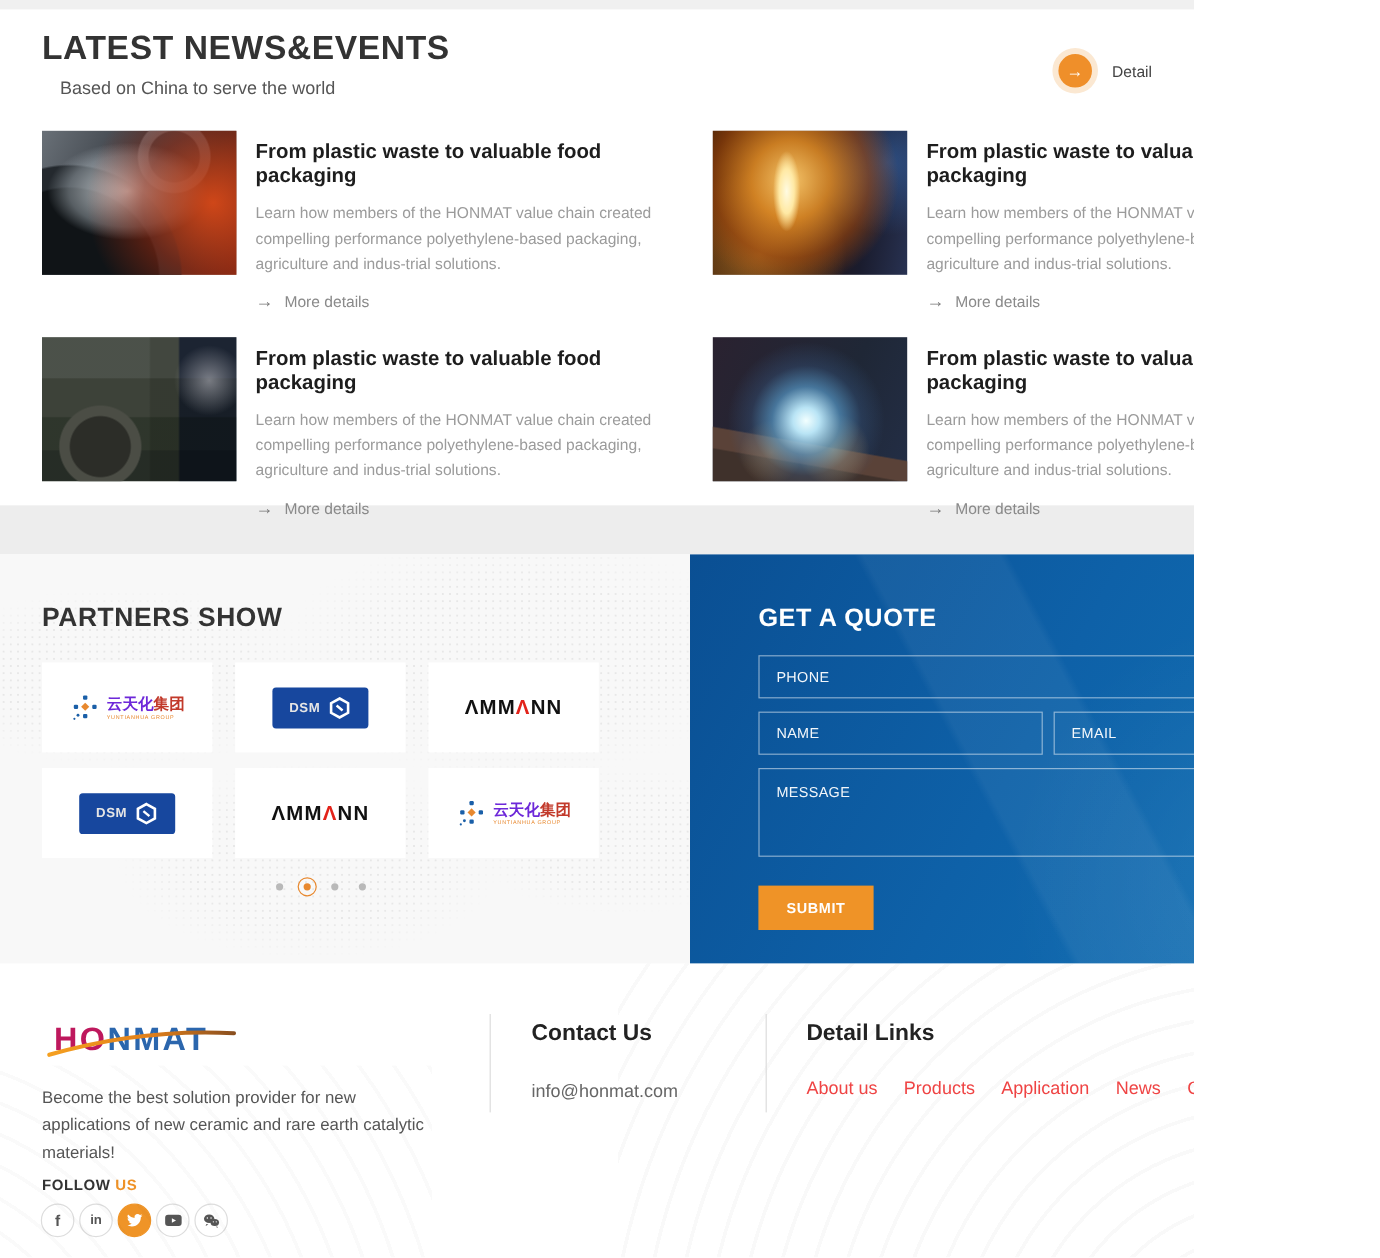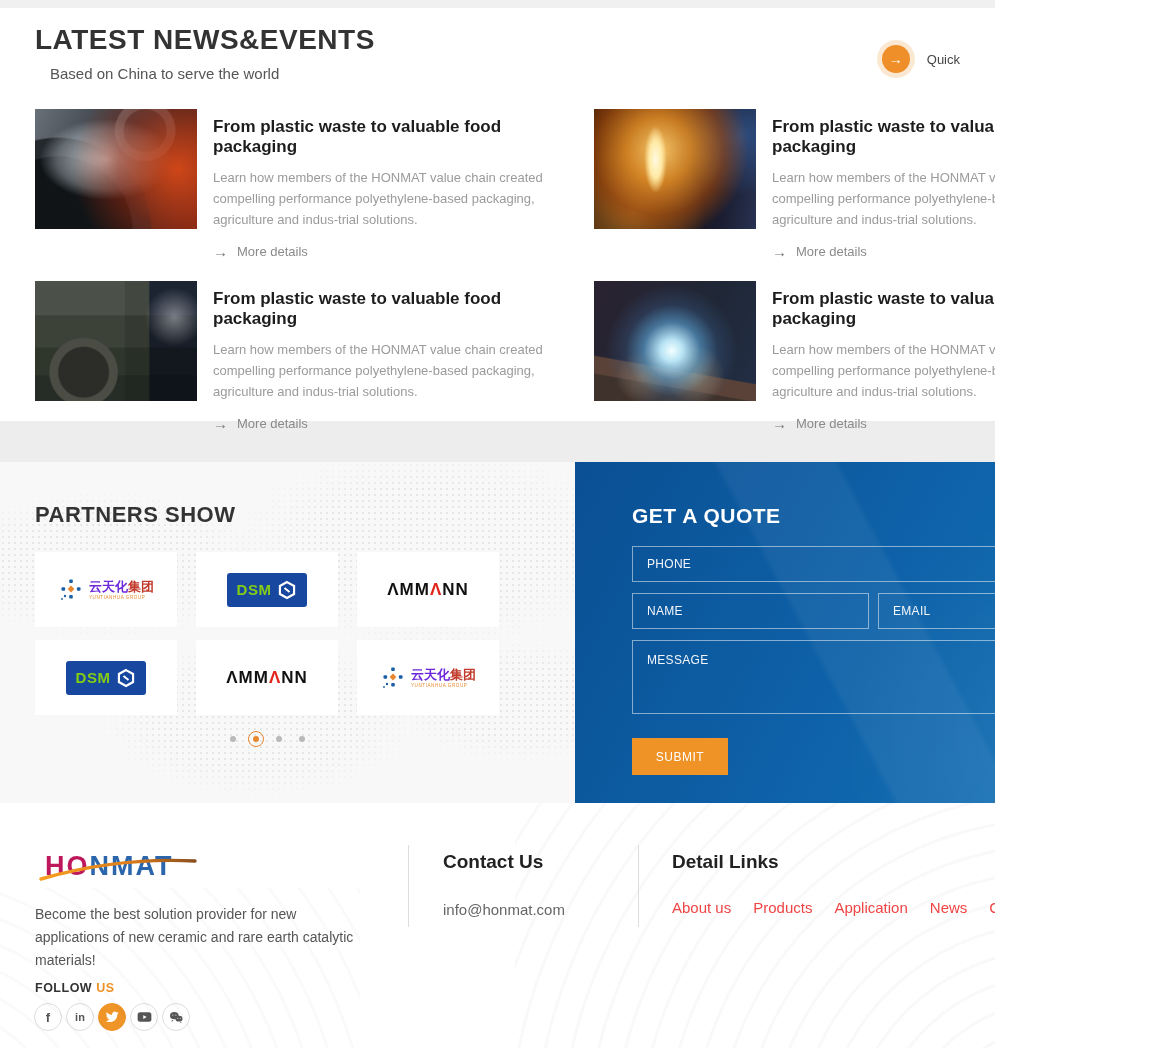--- a/index.html
+++ b/index.html
@@ -58,40 +58,40 @@
       -webkit-mask-image:radial-gradient(ellipse 30% 22% at 18% 30%, #000 60%, transparent), radial-gradient(ellipse 35% 30% at 75% 25%, #000 60%, transparent), radial-gradient(ellipse 28% 24% at 45% 75%, #000 60%, transparent), radial-gradient(ellipse 22% 18% at 90% 70%, #000 60%, transparent);
       mask-image:radial-gradient(ellipse 30% 22% at 18% 30%, #000 60%, transparent), radial-gradient(ellipse 35% 30% at 75% 25%, #000 60%, transparent), radial-gradient(ellipse 28% 24% at 45% 75%, #000 60%, transparent), radial-gradient(ellipse 22% 18% at 90% 70%, #000 60%, transparent); }
   .partners-title { position:relative; font-size:22px; font-weight:800; color:#333; letter-spacing:.5px; }
   .logo-grid { position:relative; margin-top:24px; display:grid; grid-template-columns:repeat(3,142px); column-gap:19px; row-gap:13px; }
   .logo-box { width:142px; height:75px; background:#fff; display:flex; align-items:center; justify-content:center; }
   .brand-ytc { display:flex; align-items:center; gap:5px; }
   .ytc-text-cn { font-size:13px; font-weight:700; line-height:1; }
   .ytc-main { color:#6d28d9; } .ytc-suffix { color:#c23a2b; }
   .ytc-sub { font-size:4.5px; color:#e8882e; letter-spacing:.6px; margin-top:2px; }
   .brand-dsm { background:#17479e; border-radius:3px; width:80px; height:34px; display:flex; align-items:center; justify-content:center; gap:6px; }
-  .dsm-text { color:#84cc16; font-size:15px; font-weight:800; letter-spacing:.5px; }
+  .dsm-text { color:#e5e5e5; font-size:11px; font-weight:800; letter-spacing:.5px; }
   .brand-ammann { font-size:17px; font-weight:900; letter-spacing:1px; color:#111; }
   .ammann-red { color:#e2231a; }
   .dots { position:relative; margin-top:21px; width:464px; display:flex; justify-content:center; align-items:center; gap:17px; }
   .dot { width:6px; height:6px; border-radius:50%; background:#b9b9b9; cursor:pointer; position:relative; }
   .dot.active { background:#e8882e; }
   .dot.active::before { content:""; position:absolute; left:-5px; top:-5px; width:14px; height:14px; border:1px solid #e8882e; border-radius:50%; }
 
   .quote { flex:0 0 575px; position:relative; background:linear-gradient(118deg,#0a4f93 0%, #0e61a8 48%, #1173b6 100%); padding:42px 36px 0 57px; overflow:hidden; }
   .quote::before { content:""; position:absolute; inset:0; background:
       linear-gradient(62deg, rgba(255,255,255,0) 42%, rgba(255,255,255,.05) 43% 58%, rgba(255,255,255,0) 59%),
       radial-gradient(circle at 85% 80%, rgba(255,255,255,.07), rgba(255,255,255,0) 40%); pointer-events:none; }
   .quote-title { position:relative; color:#fff; font-size:21px; font-weight:800; letter-spacing:.5px; }
   .quote-form { position:relative; margin-top:18px; }
   .q-row { display:flex; gap:9px; margin-bottom:11px; }
   .q-input, .q-textarea { background:rgba(255,255,255,0); border:1px solid rgba(255,255,255,.5); color:#fff; font-size:12px; padding:0 14px; height:36px; font-family:"Liberation Sans",sans-serif; letter-spacing:.3px; width:100%; }
   .q-input::placeholder, .q-textarea::placeholder { color:rgba(255,255,255,.95); }
   .q-name { width:237px; flex:0 0 237px; }
   .q-textarea { height:74px; padding-top:12px; resize:none; }
-  .q-submit { margin-top:13px; width:96px; height:37px; background:#ef9327; border:none; color:#fff; font-size:12px; font-weight:400; letter-spacing:.5px; cursor:pointer; font-family:"Liberation Sans",sans-serif; }
+  .q-submit { margin-top:13px; width:96px; height:37px; background:#ef9327; border:none; color:#fff; font-size:12px; font-weight:700; letter-spacing:.5px; cursor:pointer; font-family:"Liberation Sans",sans-serif; }
 
   
   .footer { position:relative; height:245px; background:#fff; overflow:hidden; }
   .footer::before { content:""; position:absolute; right:-120px; top:-40px; width:600px; height:360px;
       background:repeating-radial-gradient(circle at 90% 110%, rgba(0,0,0,.022) 0 3px, rgba(0,0,0,0) 3px 26px); }
   .footer::after { content:""; position:absolute; left:-160px; bottom:-140px; width:520px; height:300px;
       background:repeating-radial-gradient(circle at 10% 100%, rgba(0,0,0,.02) 0 3px, rgba(0,0,0,0) 3px 24px); }
   .f-logo { position:absolute; left:45px; top:42px; width:150px; height:42px; }
   .f-logo-text { font-size:27px; font-weight:800; letter-spacing:2px; line-height:42px; }
   .f-logo-orange { color:#be185d;text-align:right; }
@@ -120,21 +120,21 @@
   <div class="top-strip"></div>
 
   <section class="news">
     <h2 class="news-title">LATEST NEWS&amp;EVENTS</h2>
     <p class="news-subtitle">Based on China to serve the world</p>
 
     <div class="detail-btn">
       <span class="detail-halo">
         <span class="detail-circle">→</span>
       </span>
-      <span class="detail-label">Quick</span>
+      <span class="detail-label">Detail</span>
     </div>
 
     <div class="news-grid">
       <article class="news-card">
         <div class="news-img img-tire"></div>
         <div class="news-body">
           <h3 class="news-card-title">From plastic waste to valuable food packaging</h3>
           <p class="news-card-desc">Learn how members of the HONMAT value chain created compelling performance polyethylene-based packaging, agriculture and indus-trial solutions.</p>
           <div class="news-more">
             <span class="arr">→</span>

